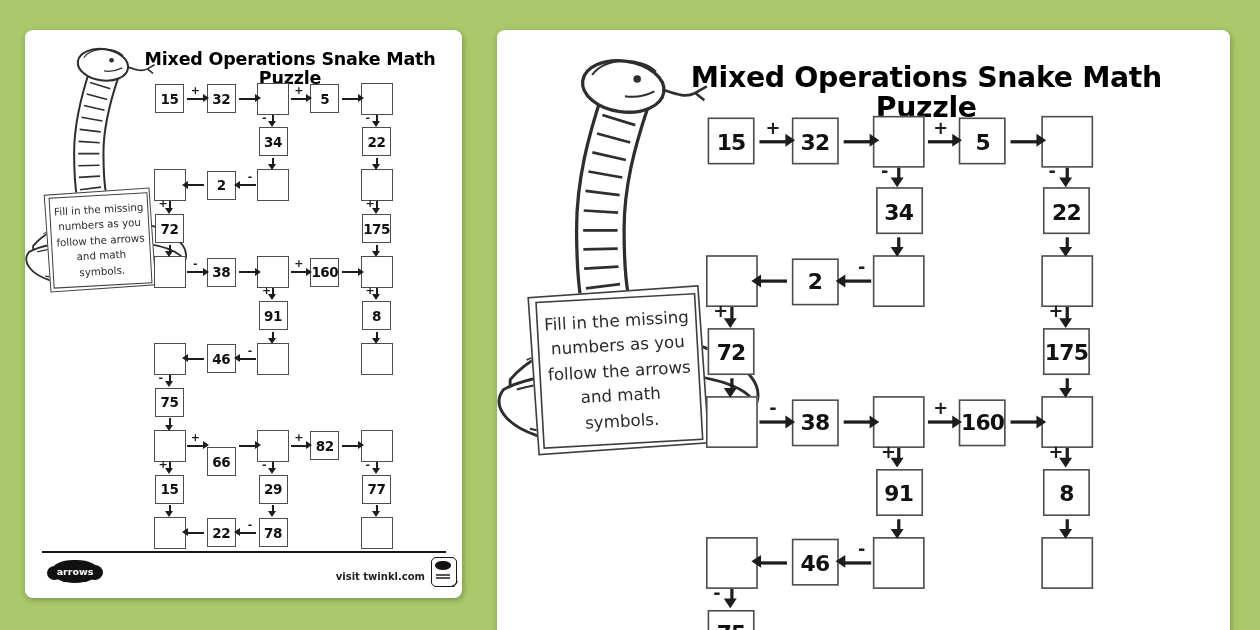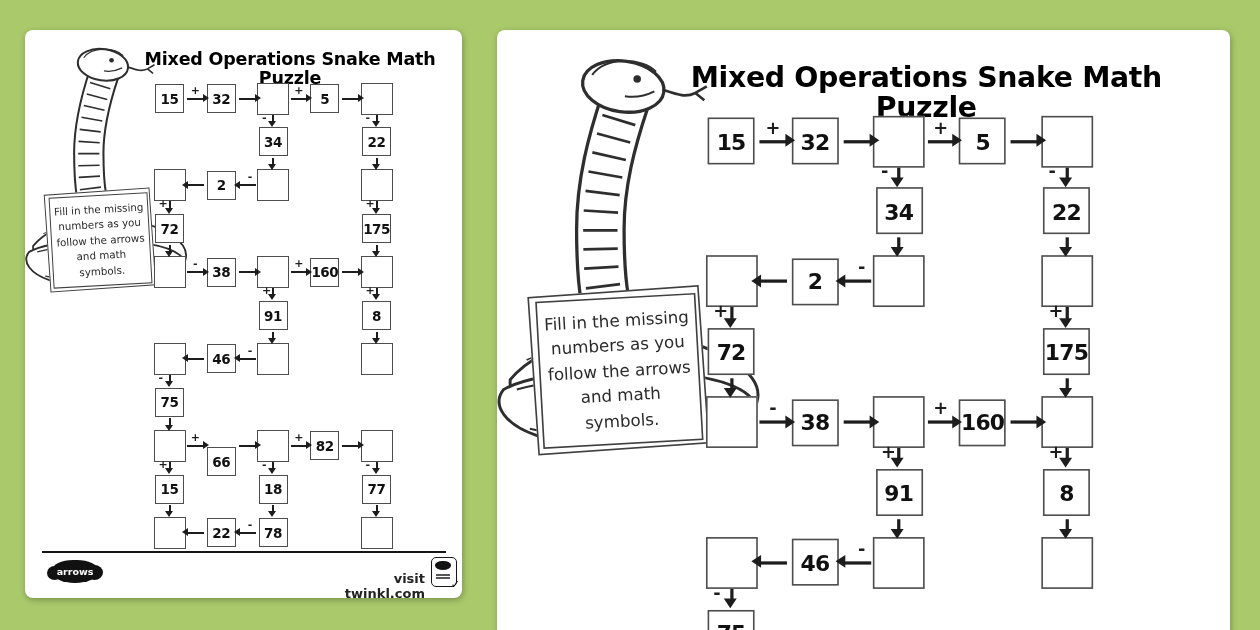--- a/index.html
+++ b/index.html
@@ -62,21 +62,21 @@
   .arr.v .op{left:-10px;top:-3px;}
 
   .footer-rule{position:absolute;left:17px;width:404px;top:521px;height:2.4px;background:#161616;}
   .brand-cloud{
     position:absolute;left:27px;top:530px;width:46px;height:23px;background:#111;
     border-radius:55% 55% 60% 60%;display:flex;align-items:center;justify-content:center;
   }
   .brand-cloud::before{content:"";position:absolute;left:-5px;top:6px;width:15px;height:14px;background:#111;border-radius:50%;}
   .brand-cloud::after{content:"";position:absolute;right:-5px;top:5px;width:17px;height:15px;background:#111;border-radius:50%;}
   .brand-text{position:relative;z-index:1;font-weight:bold;font-size:9.5px;color:#fff;}
-  .visit{position:absolute;left:300px;top:541px;width:100px;text-align:right;font-weight:bold;font-size:13px;color:#222;}
+  .visit{position:absolute;left:300px;top:541px;width:100px;text-align:right;font-weight:bold;font-size:10px;color:#222;}
   .badge{position:absolute;left:406px;top:527px;width:26px;height:30px;border:1.6px solid #161616;border-radius:5px;background:#fff;box-sizing:border-box;}
   .badge-cloud{position:absolute;left:3px;top:3px;width:16px;height:9px;background:#131313;border-radius:50% 50% 55% 55%;}
   .badge-line{position:absolute;left:4px;height:1.5px;background:#555;width:14px;}
   .badge-line.l1{top:16px;}
   .badge-line.l2{top:19px;}
   .badge-check{position:absolute;right:-4px;bottom:-5px;font-weight:bold;font-size:11px;color:#111;}
 </style>
 </head>
 <body style="background: rgb(169, 201, 107);">
 
@@ -176,21 +176,21 @@
         </div>
         <div class="cell blank" style="left: 232px; top: 399.7px; width: 32px; height: 32px;"></div>
         <div class="cell" style="left: 285.25px; top: 401.2px; width: 29px; height: 29px;">
           <span>82</span>
         </div>
         <div class="cell blank" style="left: 335.5px; top: 399.7px; width: 32px; height: 32px;"></div>
         <div class="cell" style="left: 130px; top: 444.6px; width: 29px; height: 29px;">
           <span>15</span>
         </div>
         <div class="cell" style="left: 233.5px; top: 444.6px; width: 29px; height: 29px;">
-          <span>18</span>
+          <span>29</span>
         </div>
         <div class="cell" style="left: 337px; top: 444.6px; width: 29px; height: 29px;">
           <span>77</span>
         </div>
         <div class="cell blank" style="left: 128.5px; top: 486.5px; width: 32px; height: 32px;"></div>
         <div class="cell" style="left: 181.75px; top: 488px; width: 29px; height: 29px;">
           <span>22</span>
         </div>
         <div class="cell" style="left: 233.5px; top: 488px; width: 29px; height: 29px;">
           <span>78</span>

